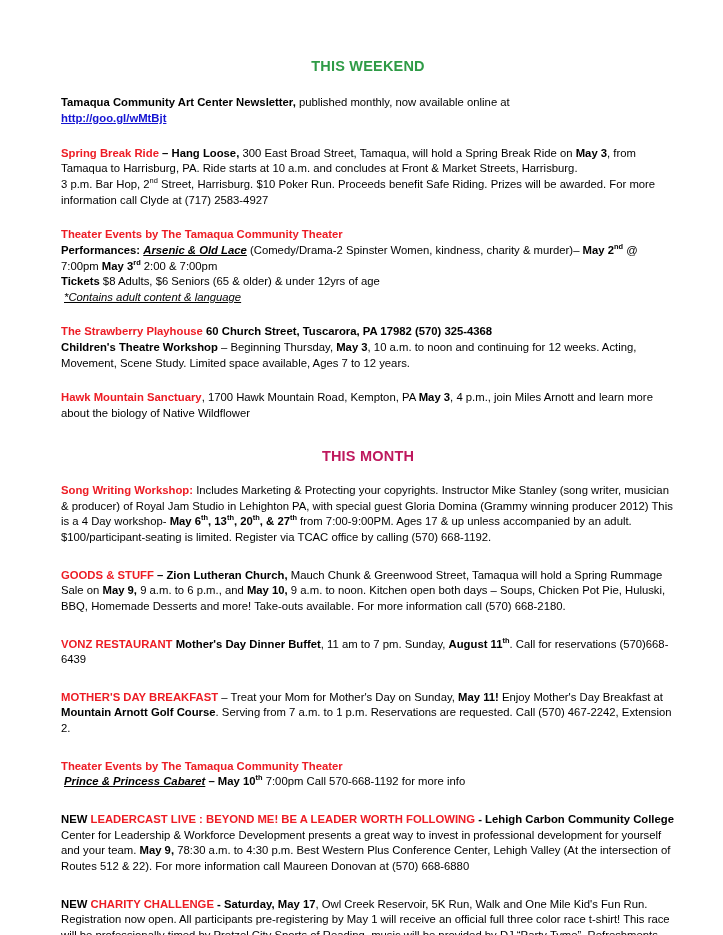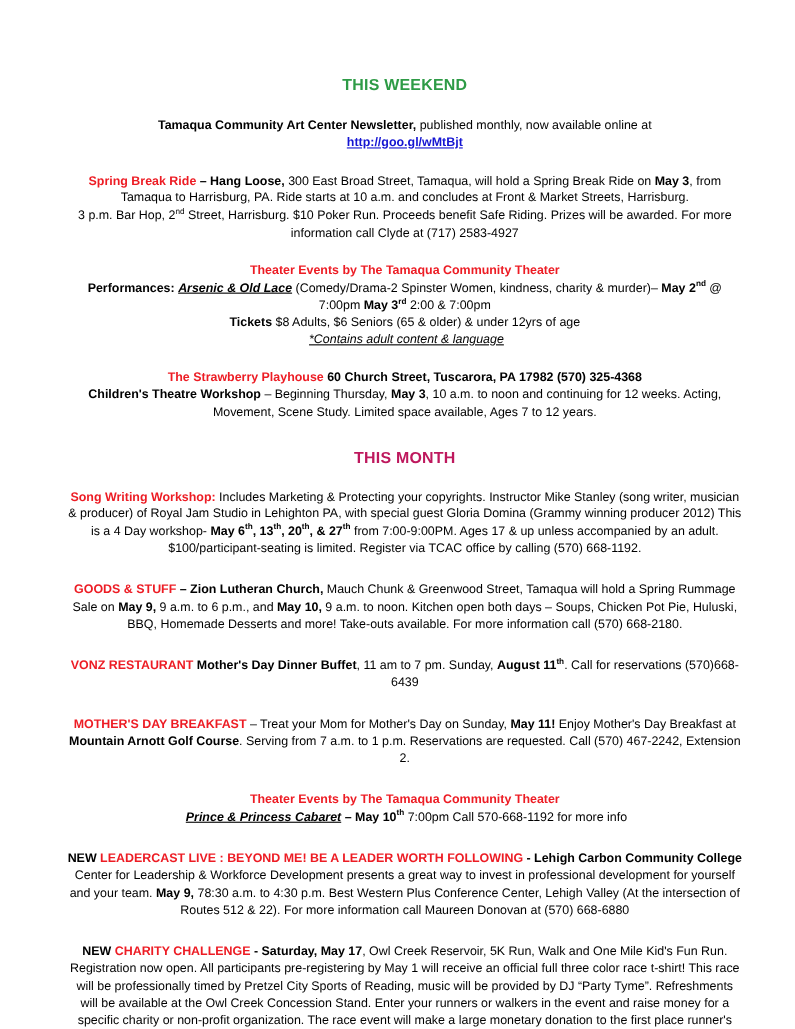--- a/index.html
+++ b/index.html
@@ -13,21 +13,20 @@
     font-family: "Liberation Sans", sans-serif;
     color: #000000;
     overflow: hidden;
   }
   .page {
     position: relative;
     width: 723px;
     height: 822px;
     padding: 0;
     box-sizing: border-box;
-    margin-top: 12px;
   }
   .content {
     position: absolute;
     left: 61px;
     top: 58px;
     width: 614px;
   }
   .section-heading {
     text-align: center;
     color: #2E9B46;
@@ -43,21 +42,21 @@
     font-weight: bold;
     font-size: 14.5px;
     letter-spacing: 0.2px;
     margin: 26px 0 18px 0;
     line-height: 1.2;
   }
   .block {
     font-size: 11.3px;
     line-height: 1.385;
     margin: 0 0 13px 0;
-    text-align: center;
+    text-align: left;
   }
   .block.gap-lg { margin-bottom: 19px; }
   .block.gap-xl { margin-bottom: 22px; }
   .red {
     color: #ED1C24;
     font-weight: bold;
   }
   b, .b { font-weight: bold; }
   .ital { font-style: italic; }
   .bu { font-weight: bold; text-decoration: underline; font-style: italic; }
@@ -96,20 +95,23 @@
       <span class="b">Performances:</span> <span class="bu">Arsenic &amp; Old Lace</span><span> (Comedy/Drama-2 Spinster Women, kindness, charity &amp; murder)</span><span>– </span><span class="b">May 2</span><sup class="b">nd</sup><span> @ 7:00pm </span><span class="b">May 3</span><sup class="b">rd</sup><span> 2:00 &amp; 7:00pm</span><br>
       <span class="b">Tickets</span><span> $8 Adults, $6 Seniors (65 &amp; older) &amp; under 12yrs of age</span><br>
       <span class="ital indent">*Contains adult content &amp; language</span>
     </div>
 
     <div class="block gap-lg">
       <span class="red">The Strawberry Playhouse</span><span class="b"> 60 Church Street, Tuscarora, PA  17982  (570) 325-4368</span><br>
       <span class="b">Children's Theatre Workshop</span><span> – Beginning Thursday, </span><span class="b">May 3</span><span>, 10 a.m. to noon and continuing for 12 weeks. Acting, Movement, Scene Study.  Limited space available, Ages 7 to 12 years.</span>
     </div>
 
+    <div class="block">
+      <span class="red"><span>Hawk Mountain Sanctuary</span></span><span>, 1700 Hawk Mountain Road, Kempton, PA  </span><span class="b">May 3</span><span>, 4 p.m., join Miles Arnott and learn more about the biology of Native Wildflower</span>
+    </div>
 
     <div class="month-heading">THIS MONTH</div>
 
     <div class="block gap-xl">
       <span class="red">Song Writing Workshop:</span><span> Includes Marketing &amp; Protecting your copyrights. Instructor Mike Stanley (song writer, musician &amp; producer) of Royal Jam Studio in Lehighton PA, with special guest Gloria Domina (Grammy winning producer 2012) This is a 4 Day workshop- </span><span class="b">May 6</span><sup class="b">th</sup><span class="b">, 13</span><sup class="b">th</sup><span class="b">, 20</span><sup class="b">th</sup><span class="b">, &amp; 27</span><sup class="b">th</sup><span> from 7:00-9:00PM. Ages 17 &amp; up unless accompanied by an adult. $100/participant-seating is limited. Register via TCAC office by calling (570) 668-1192.</span>
     </div>
 
     <div class="block gap-xl">
       <span class="red">GOODS &amp; STUFF</span><span class="b"> – </span><span class="b">Zion Lutheran Church,</span><span> Mauch Chunk &amp; Greenwood Street, Tamaqua will hold a Spring Rummage Sale on </span><span class="b">May 9,</span><span> 9 a.m. to 6 p.m., and </span><span class="b">May 10,</span><span> 9 a.m. to noon.  Kitchen open both days – Soups, Chicken Pot Pie, Huluski, BBQ, Homemade Desserts and more!  Take-outs available.  For more information call (570) 668-2180.</span>
     </div>

